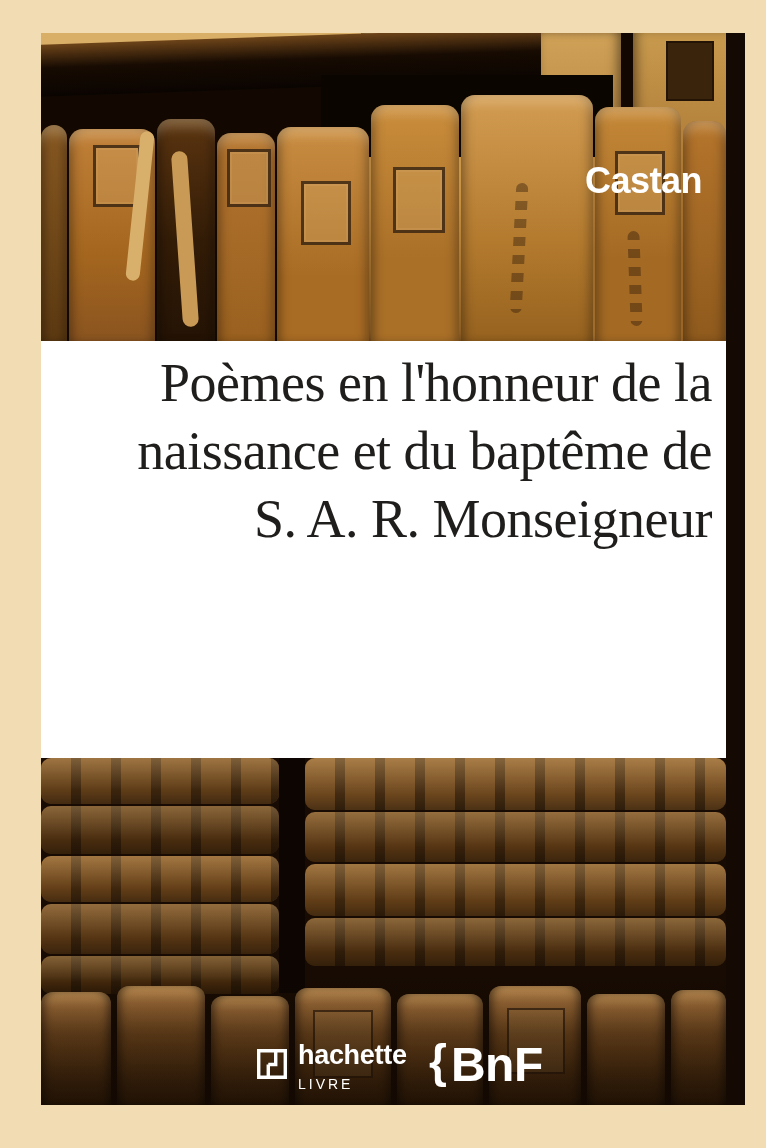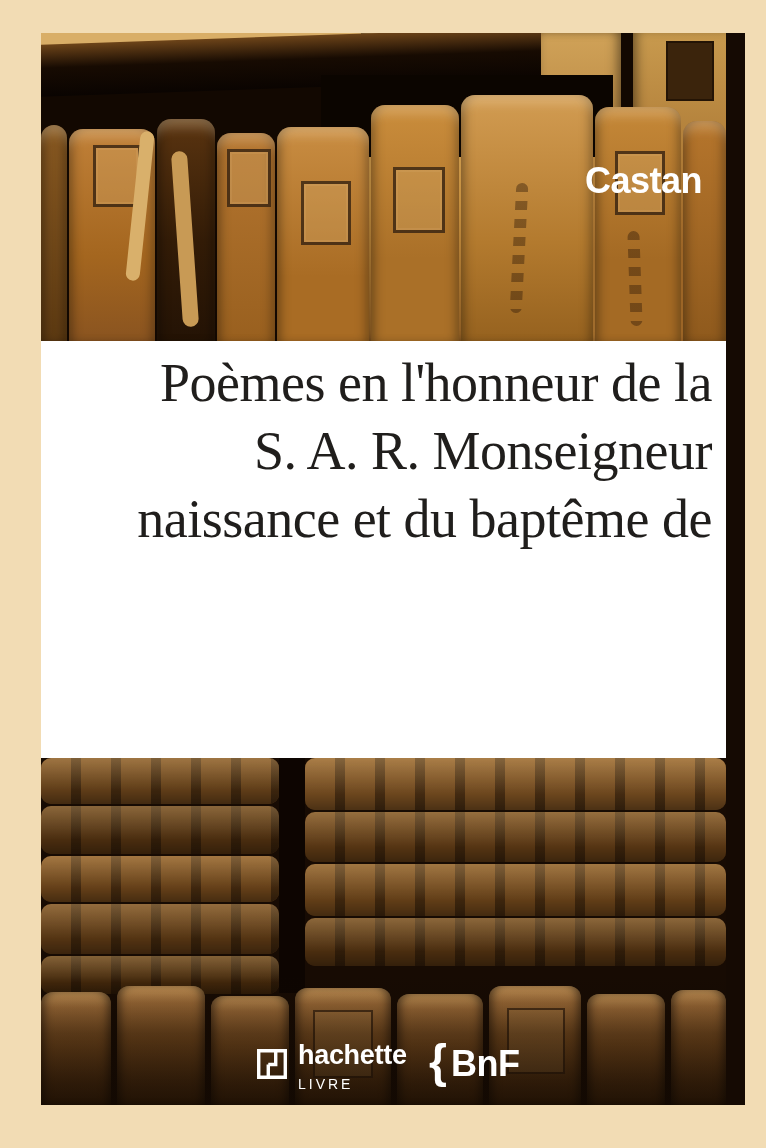--- a/index.html
+++ b/index.html
@@ -101,21 +101,21 @@
   .logo-shade{position:absolute; left:0; right:0; bottom:0; height:130px;
     background:linear-gradient(180deg, rgba(16,8,2,0), rgba(16,8,2,.40) 45%, rgba(16,8,2,.52));}
   .hachette-logo{position:absolute; left:214px; top:288px; height:40px;
     display:flex; align-items:center; gap:9px; color:#ffffff;}
   .hachette-text{display:flex; flex-direction:column; line-height:1;}
   .hachette-word{font-weight:bold; font-size:27px; letter-spacing:-.3px;}
   .hachette-sub{font-size:14px; letter-spacing:3px; margin-top:8px;}
   .bnf-logo{position:absolute; left:388px; top:284px; height:44px;
     display:flex; align-items:center; gap:4px; color:#ffffff; font-weight:bold;}
   .bnf-brace{font-size:46px; line-height:1; transform:translateY(-3px);}
-  .bnf-word{font-size:36px; letter-spacing:-.5px;}
+  .bnf-word{font-size:48px; letter-spacing:-.5px;}
 </style>
 </head>
 <body>
 
 <div class="page">
   <div class="photo">
 
     <div class="top-books">
       <div class="shelf-strip"></div>
       <div class="rb rb1"></div>
@@ -141,22 +141,22 @@
       <div class="lab lab-t8"></div>
       <div class="torn torn-t2"></div>
       <div class="torn torn-t3"></div>
       <div class="scrib scrib-a"></div>
       <div class="scrib scrib-b"></div>
       <div class="author">Castan</div>
     </div>
 
     <div class="band">
       <div class="title-line">Poèmes en l'honneur de la</div>
+      <div class="title-line">naissance et du baptême de</div>
       <div class="title-line">S. A. R. Monseigneur</div>
-      <div class="title-line">naissance et du baptême de</div>
     </div>
 
     <div class="bottom-books">
       <div class="hrow lr1"></div>
       <div class="hrow lr2"></div>
       <div class="hrow lr3"></div>
       <div class="hrow lr4"></div>
       <div class="hrow lr5"></div>
       <div class="hrow rr1"></div>
       <div class="hrow rr2"></div>

